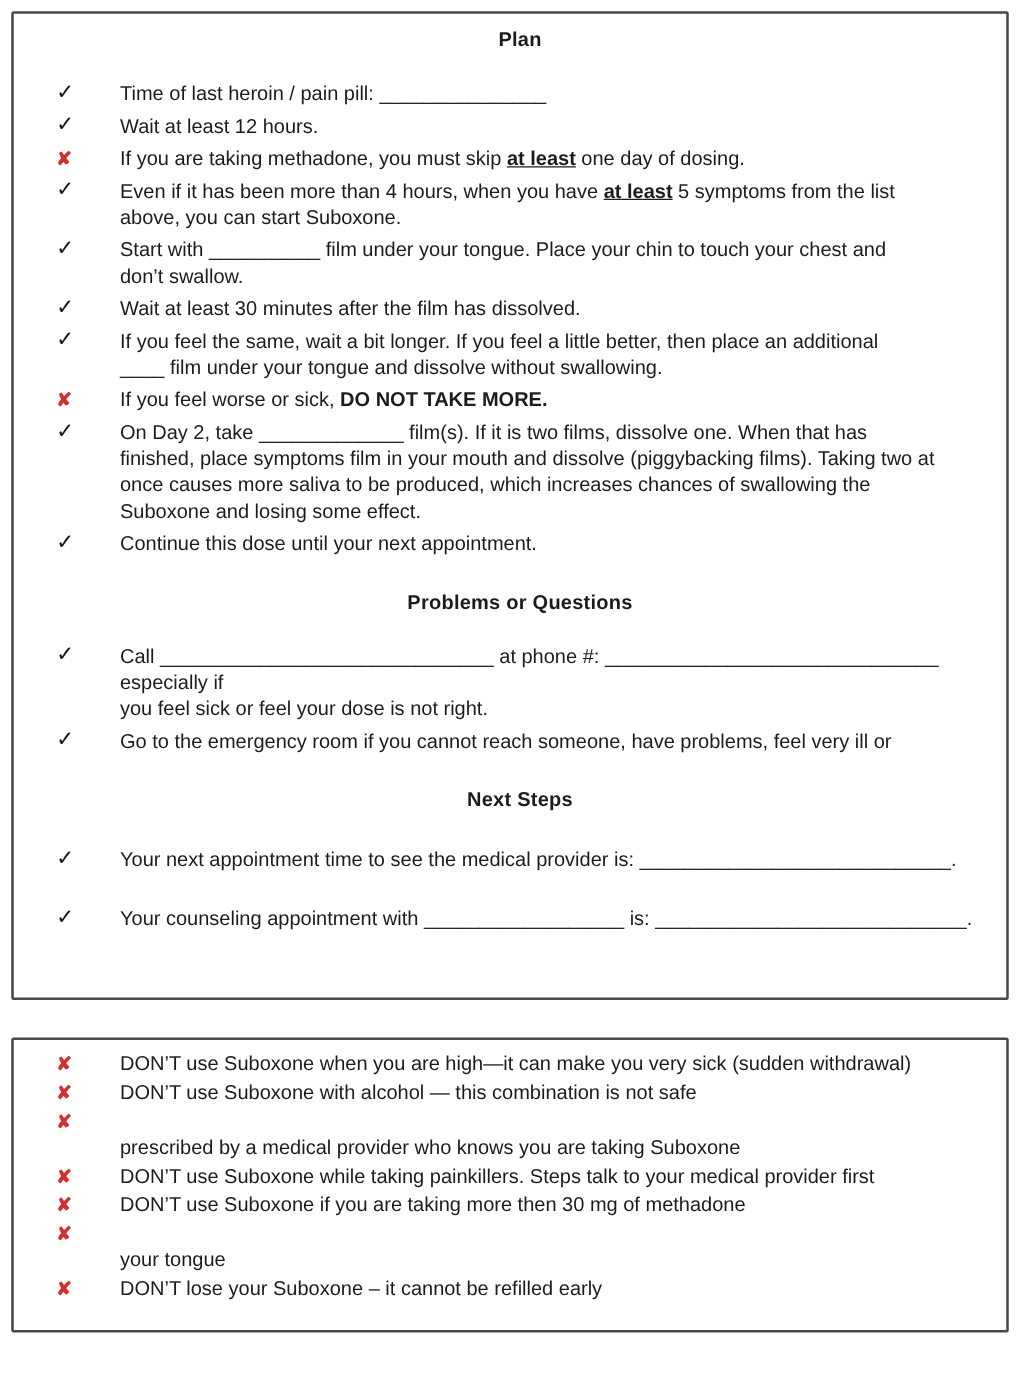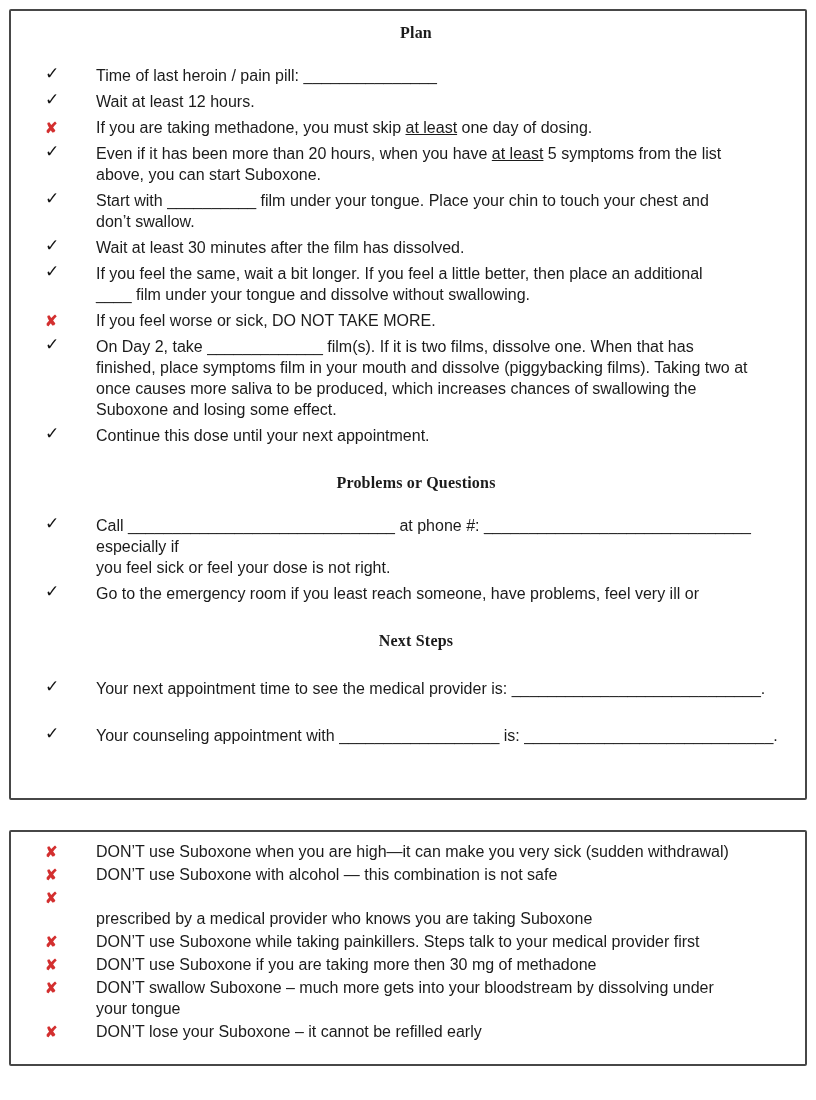--- a/index.html
+++ b/index.html
@@ -35,21 +35,20 @@
   #donts-box {
     margin-top: 30px;
     padding: 9px 14px 20px 34px;
   }
   .section-title {
     text-align: center;
     font-weight: bold;
     font-size: 16px;
     letter-spacing: 0.2px;
     margin: 0 0 23px 0;
-    font-family: Liberation Serif, serif;
   }
   .section + .section .section-title {
     margin-top: 28px;
   }
   .section.wide .section-title {
     margin-bottom: 28px;
   }
   .item {
     display: flex;
     align-items: flex-start;
@@ -77,21 +76,21 @@
   .marker.cross {
     font-size: 15px;
     line-height: 21px;
     font-weight: bold;
   }
   .item-text {
     flex: 1 1 auto;
     white-space: normal;
     margin-left: 21px;
   }
-  .seg-b { font-weight: normal; }
+  .seg-b { font-weight: bold; }
   .seg-u { text-decoration: underline; }
 </style>
 </head>
 <body>
 
 <div class="page">
 
   <div class="box" id="plan-box">
     <div id="box1-sections">
         <div class="section">
@@ -103,21 +102,21 @@
           <div class="item">
             <span class="marker check">✓</span>
             <span class="item-text"><span>Wait at least 12 hours.</span></span>
           </div>
           <div class="item">
             <span class="marker cross" style="color: rgb(211, 47, 47);">✘</span>
             <span class="item-text"><span>If you are taking methadone, you must skip </span><span class="seg-b seg-u">at least</span><span> one day of dosing.</span></span>
           </div>
           <div class="item">
             <span class="marker check">✓</span>
-            <span class="item-text"><span>Even if it has been more than 20 hours, when you have </span><span class="seg-b seg-u">at least</span><span> 5 symptoms from the list</span><br><span>above, you can start Suboxone.</span></span>
+            <span class="item-text"><span>Even if it has been more than 4 hours, when you have </span><span class="seg-b seg-u">at least</span><span> 5 symptoms from the list</span><br><span>above, you can start Suboxone.</span></span>
           </div>
           <div class="item">
             <span class="marker check">✓</span>
             <span class="item-text"><span>Start with __________ film under your tongue. Place your chin to touch your chest and</span><br><span>don’t swallow.</span></span>
           </div>
           <div class="item">
             <span class="marker check">✓</span>
             <span class="item-text"><span>Wait at least 30 minutes after the film has dissolved.</span></span>
           </div>
           <div class="item">
@@ -138,21 +137,21 @@
           </div>
         </div>
         <div class="section">
           <div class="section-title">Problems or Questions</div>
           <div class="item">
             <span class="marker check">✓</span>
             <span class="item-text"><span>Call ______________________________ at phone #: ______________________________ especially if</span><br><span>you feel sick or feel your dose is not right.</span></span>
           </div>
           <div class="item">
             <span class="marker check">✓</span>
-            <span class="item-text"><span>Go to the emergency room if you least reach someone, have problems, feel very ill or</span><br></span>
+            <span class="item-text"><span>Go to the emergency room if you cannot reach someone, have problems, feel very ill or</span><br></span>
           </div>
         </div>
         <div class="section wide">
           <div class="section-title">Next Steps</div>
           <div class="item">
             <span class="marker check">✓</span>
             <span class="item-text"><span>Your next appointment time to see the medical provider is: ____________________________.</span></span>
           </div>
           <div class="item">
             <span class="marker check">✓</span>
@@ -179,21 +178,21 @@
         <div class="item">
           <span class="marker cross" style="color: rgb(211, 47, 47);">✘</span>
           <span class="item-text"><span>DON’T use Suboxone while taking painkillers. Steps talk to your medical provider first</span></span>
         </div>
         <div class="item">
           <span class="marker cross" style="color: rgb(211, 47, 47);">✘</span>
           <span class="item-text"><span>DON’T use Suboxone if you are taking more then 30 mg of methadone</span></span>
         </div>
         <div class="item">
           <span class="marker cross" style="color: rgb(211, 47, 47);">✘</span>
-          <span class="item-text"><span>DON’T swallow Suboxone – much more gets into your bloodstream by dissolving under</span><br><span>your tongue</span></span>
+          <span class="item-text"><br><span>your tongue</span></span>
         </div>
         <div class="item">
           <span class="marker cross" style="color: rgb(211, 47, 47);">✘</span>
           <span class="item-text"><span>DON’T lose your Suboxone – it cannot be refilled early</span></span>
         </div>
       </div>
   </div>
 
 </div>
 

